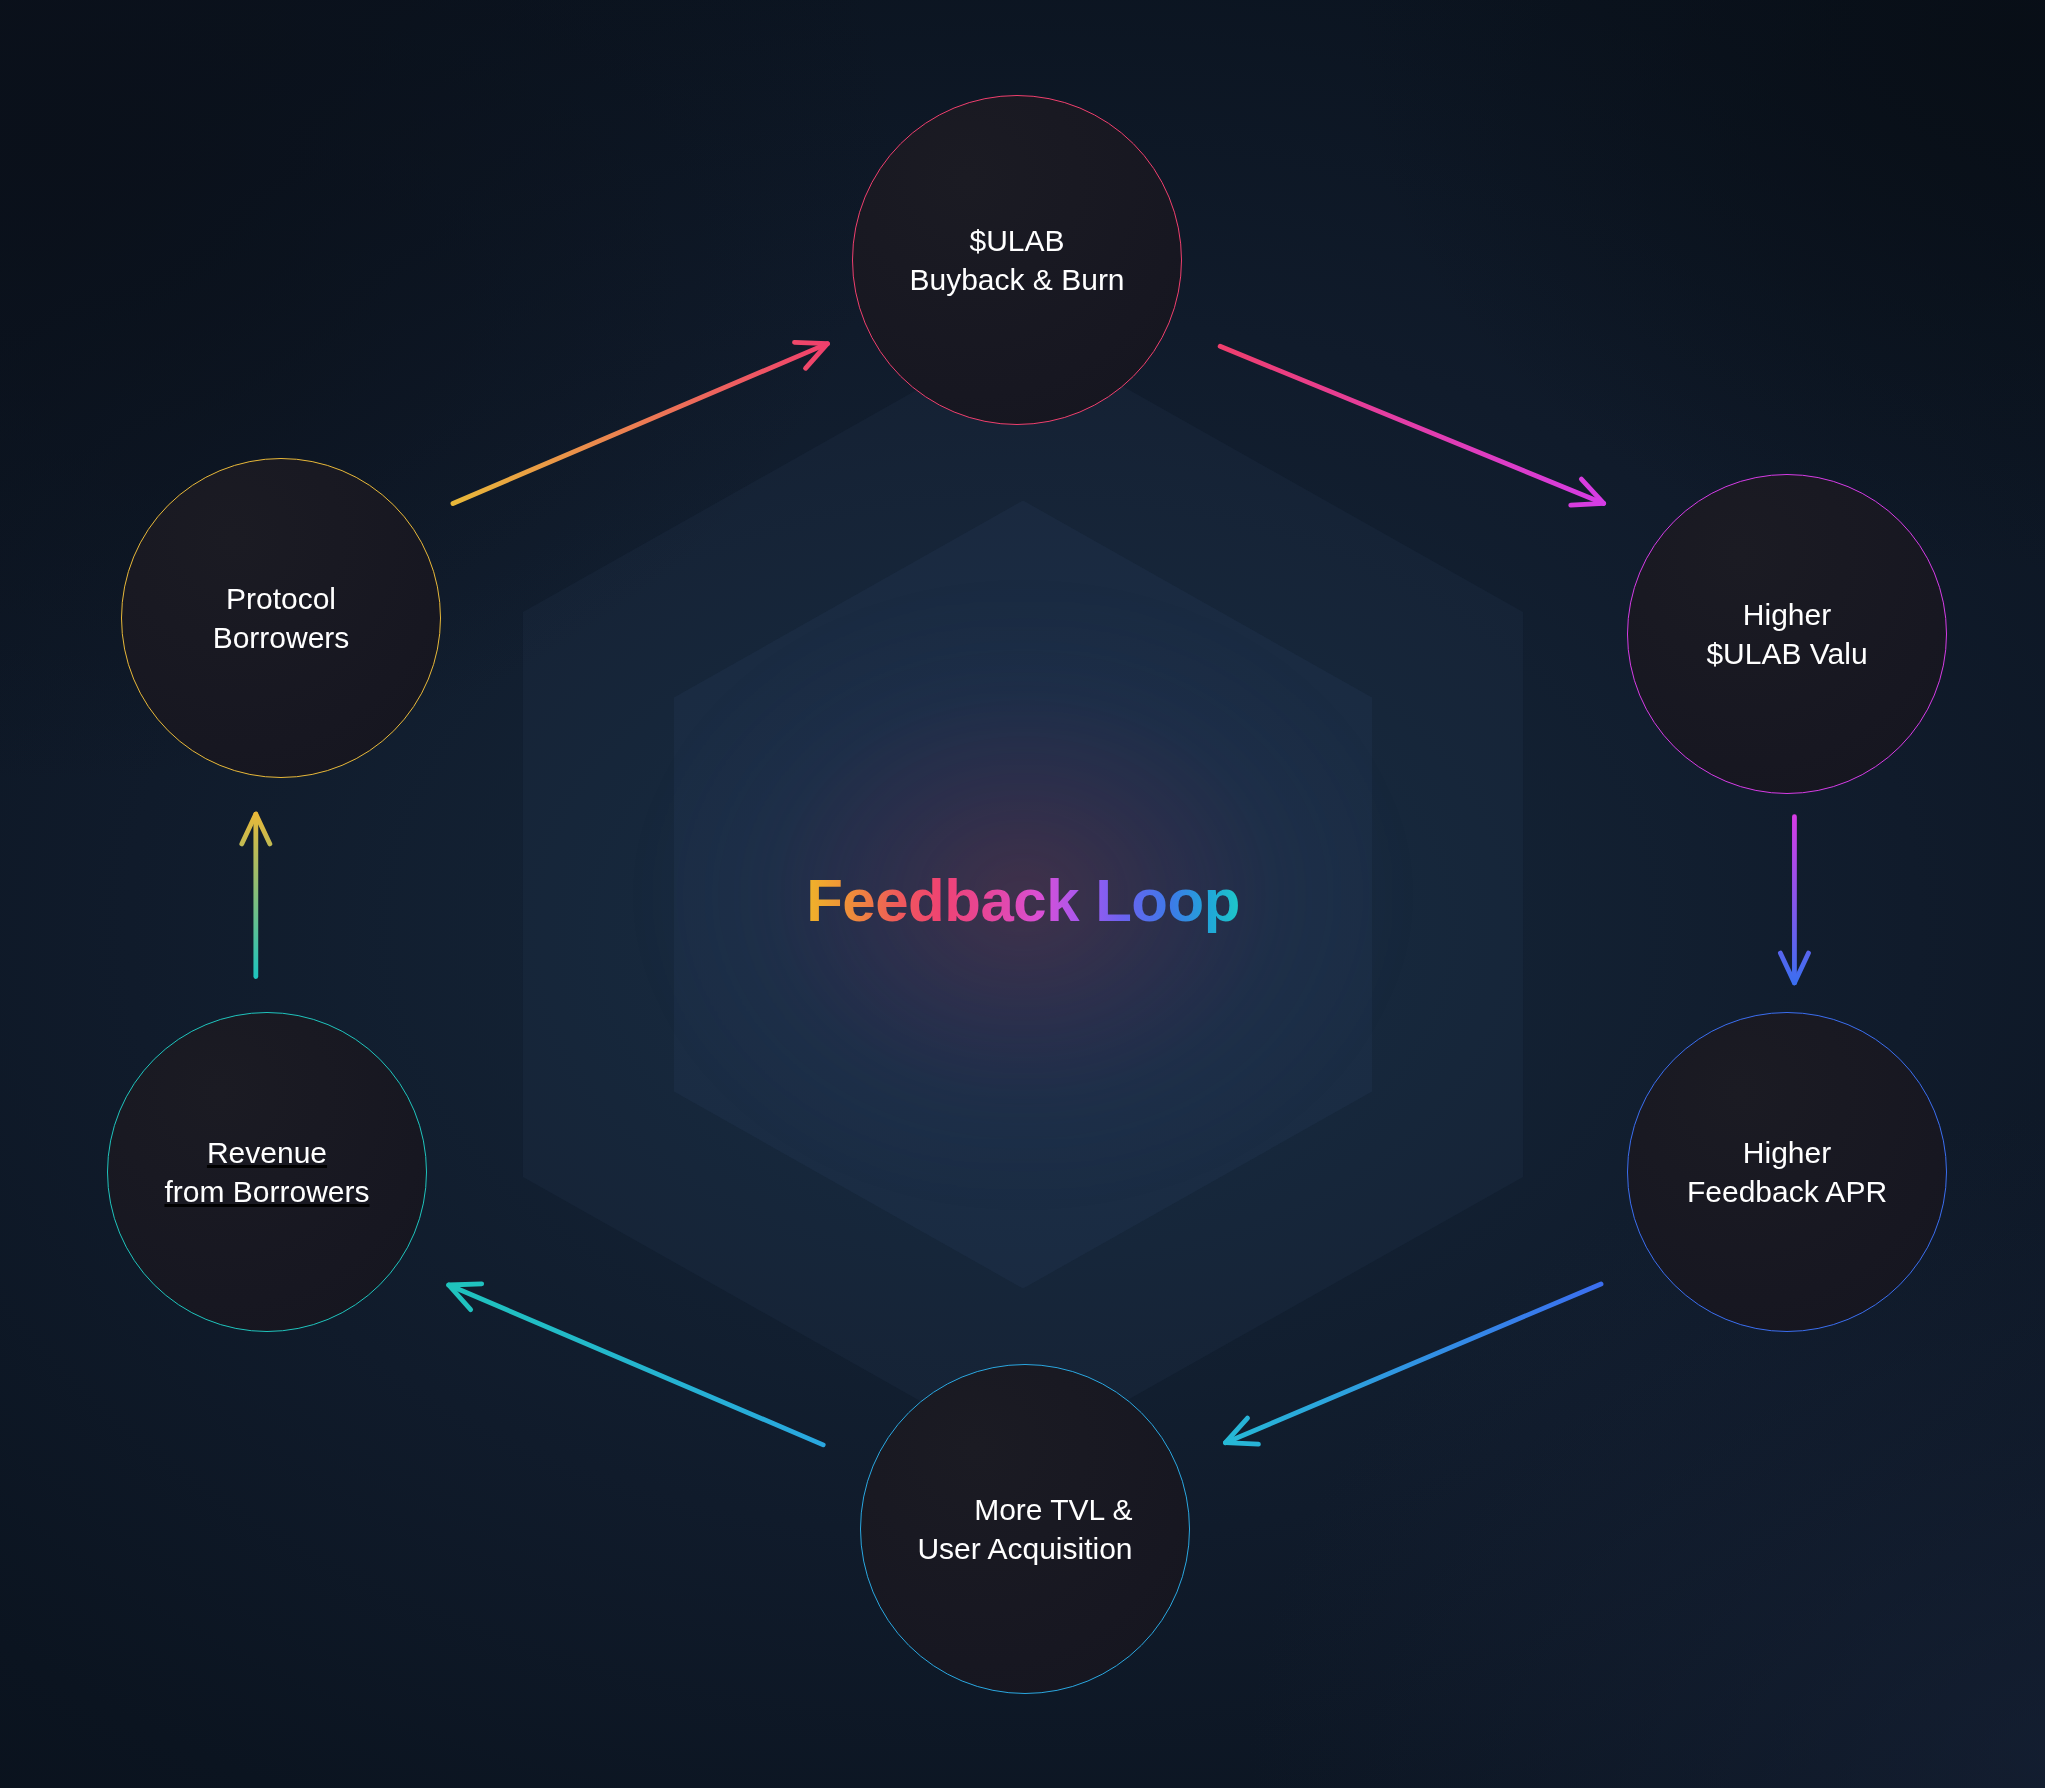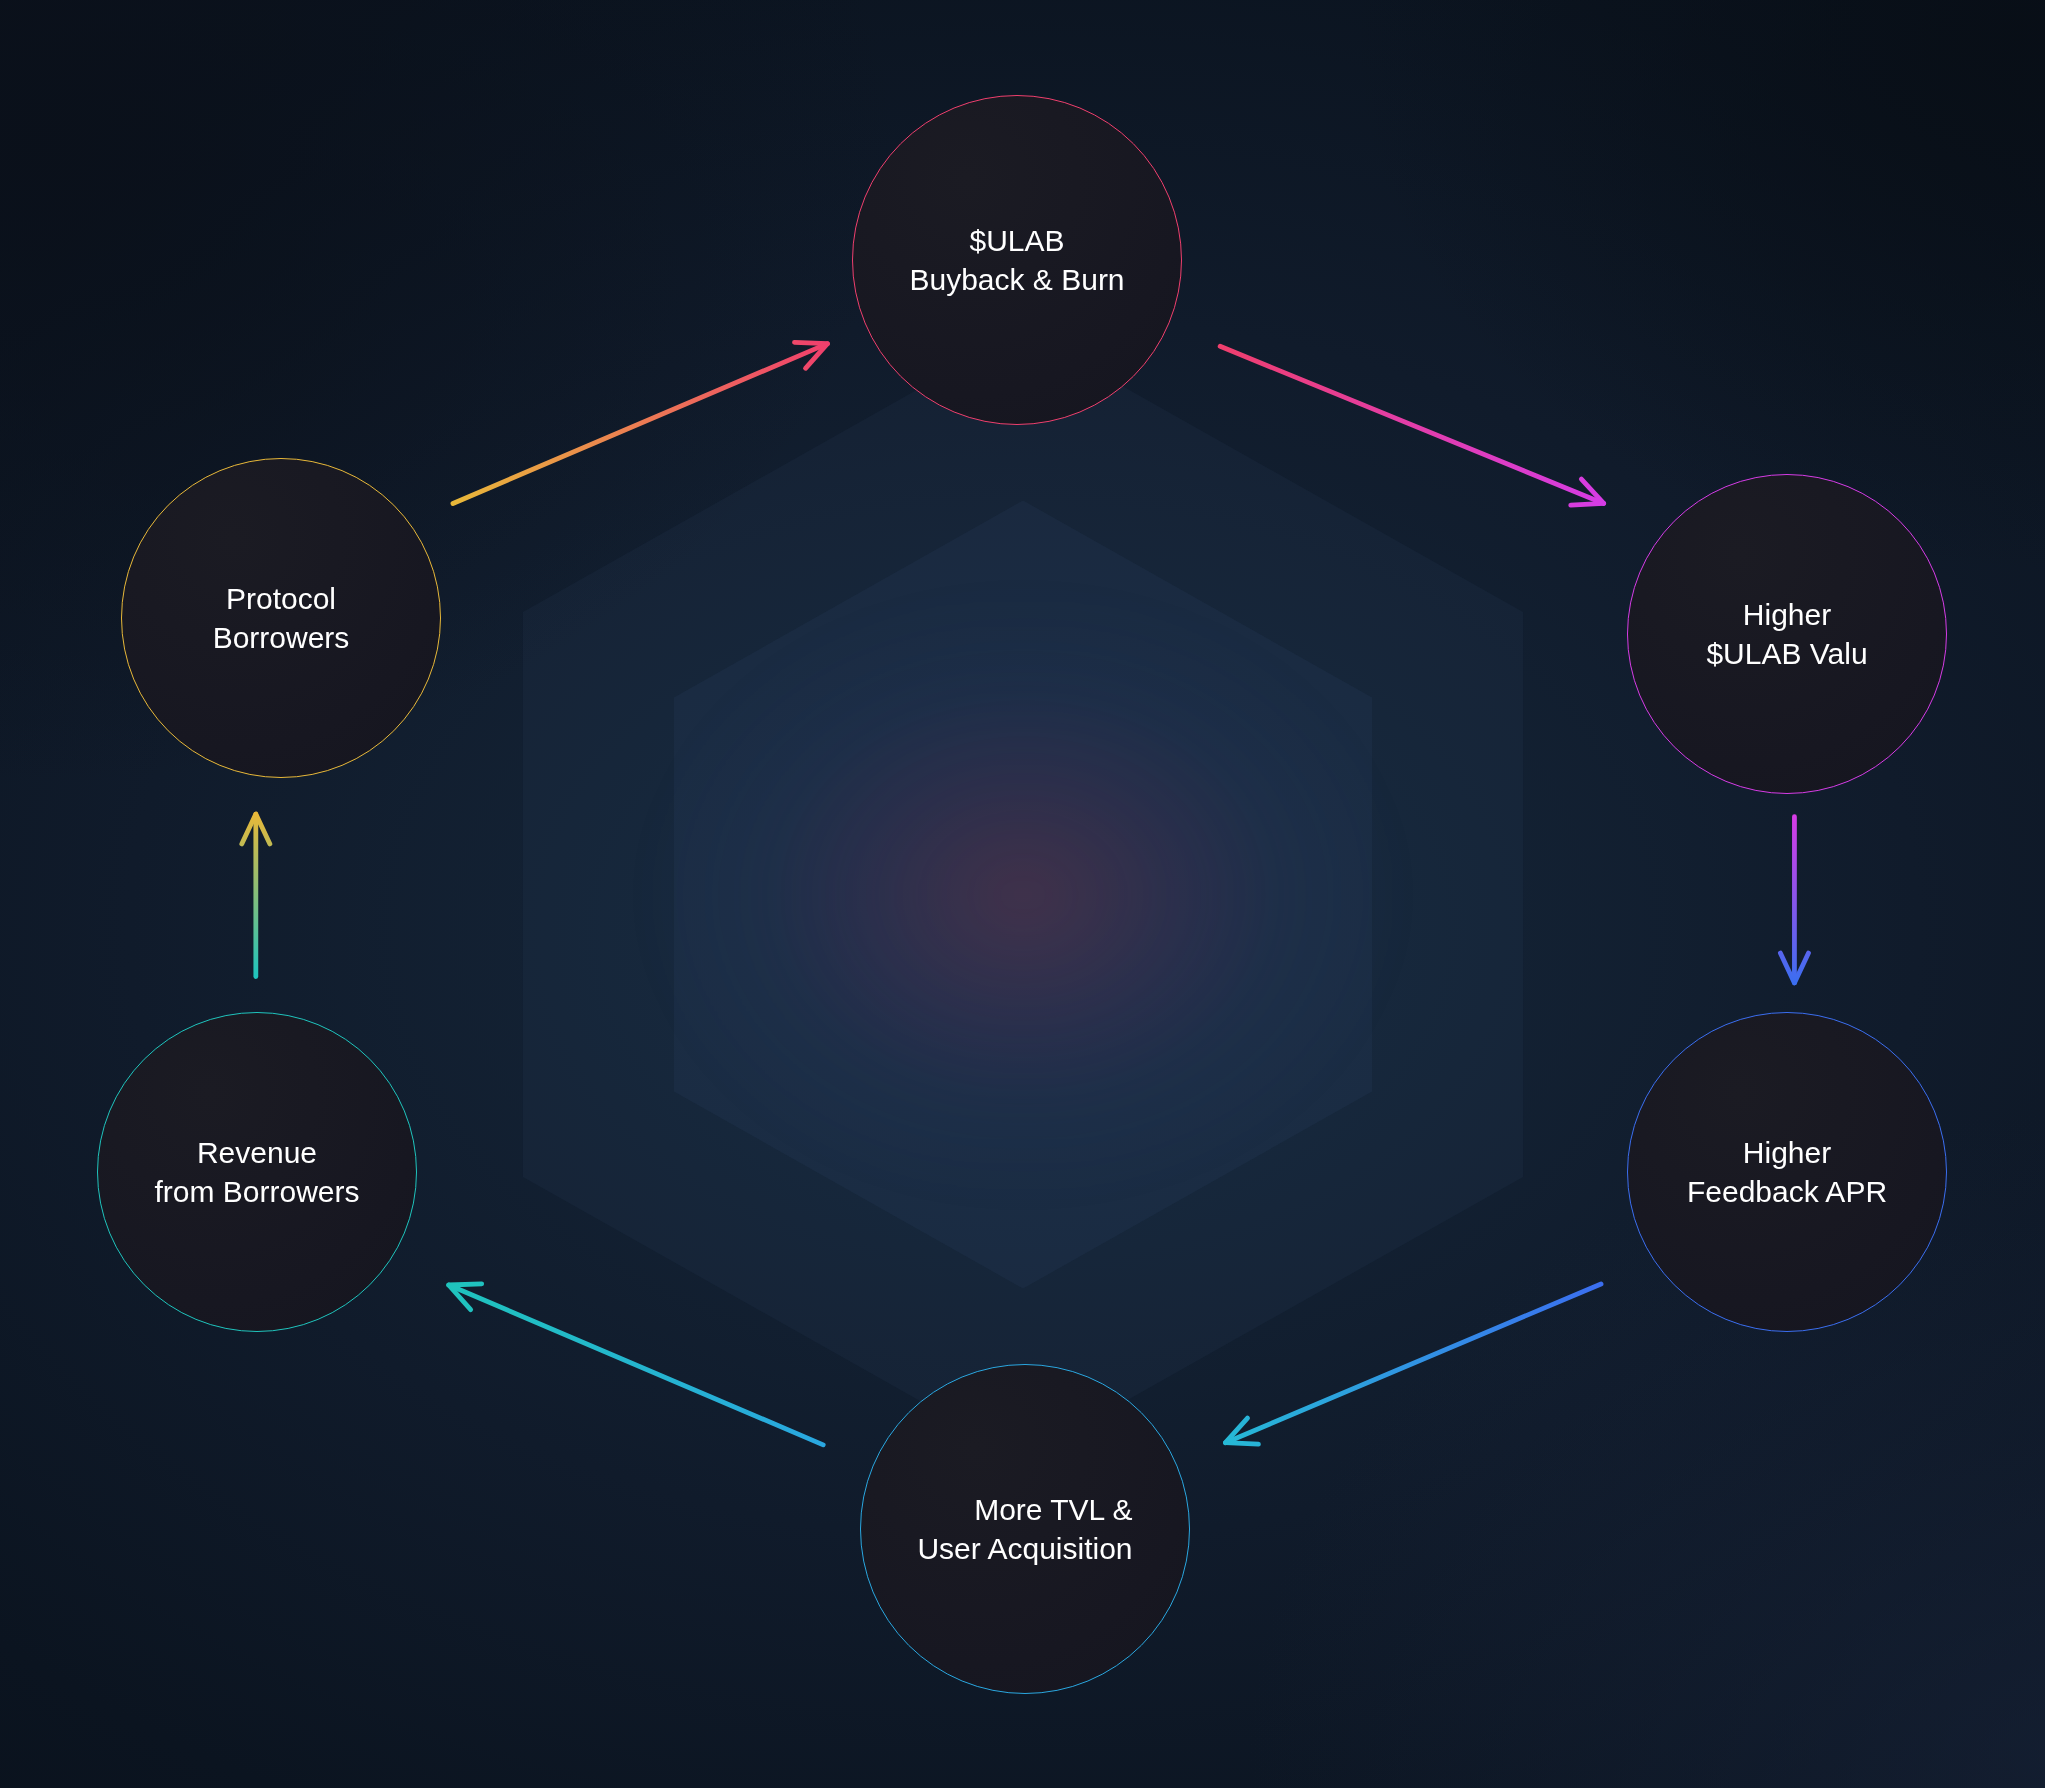--- a/index.html
+++ b/index.html
@@ -187,29 +187,30 @@
           <div>Higher</div>
           <div>Feedback APR</div>
         </div>
       </div>
       <div class="node" style="width: 330px; height: 330px; left: 860px; top: 1364px; border-color: rgb(42, 167, 224); text-align: right;">
         <div class="label">
           <div>More TVL &amp;</div>
           <div>User Acquisition</div>
         </div>
       </div>
-      <div class="node" style="width: 320px; height: 320px; left: 97px; top: 1012px; border-color: rgb(31, 196, 189);">
+      <div class="node" style="width: 320px; height: 320px; left: 107px; top: 1012px; border-color: rgb(31, 196, 189); text-decoration: underline;">
         <div class="label">
           <div>Revenue</div>
           <div>from Borrowers</div>
         </div>
       </div>
       <div class="node" style="width: 320px; height: 320px; left: 121px; top: 458px; border-color: rgb(232, 184, 57);">
         <div class="label">
           <div>Protocol</div>
           <div>Borrowers</div>
         </div>
       </div>
     </div>
 
+  <div class="center-title">Feedback Loop</div>
 
 </div>
 
 
 </body></html>

